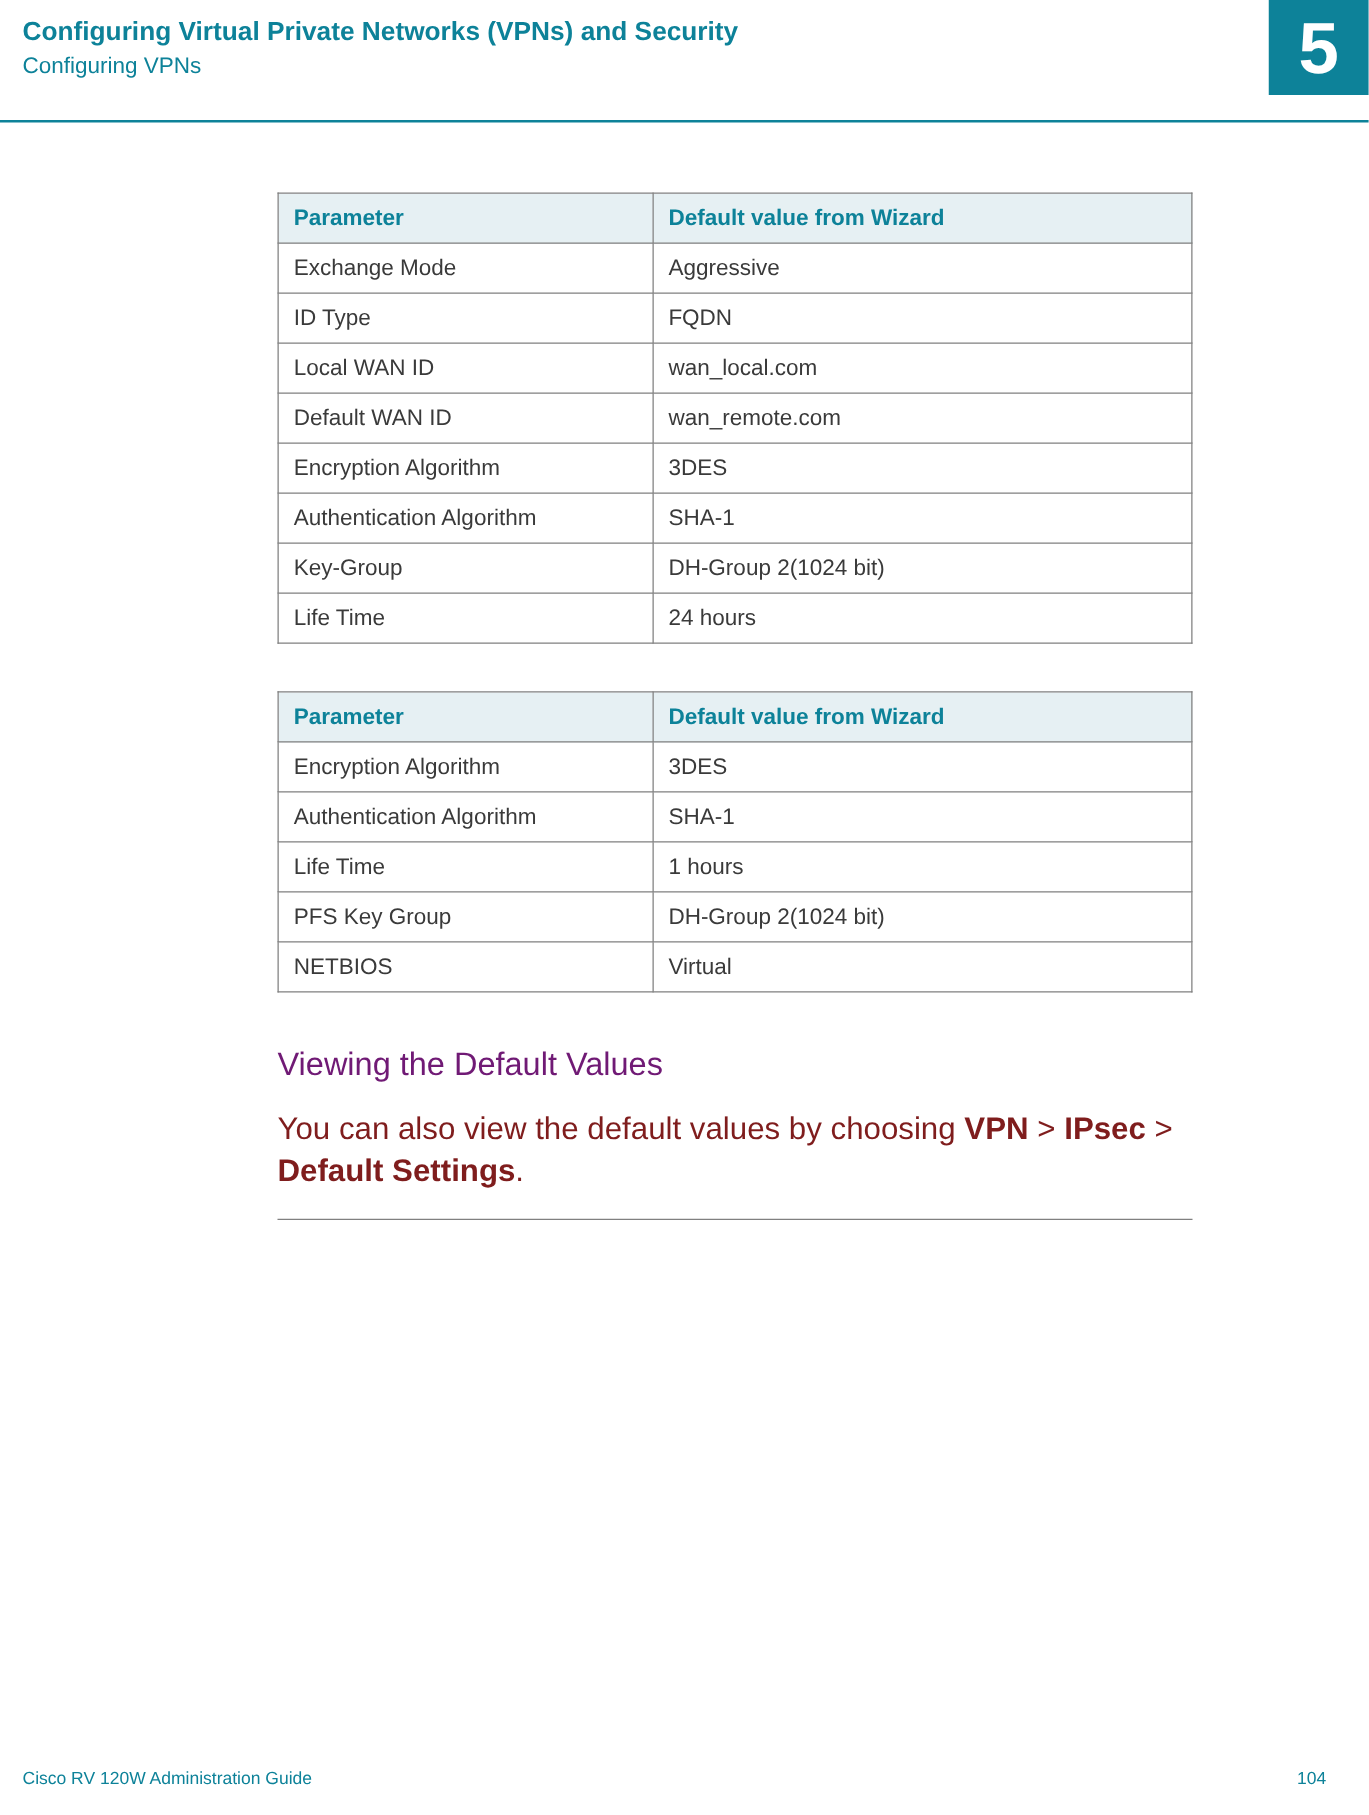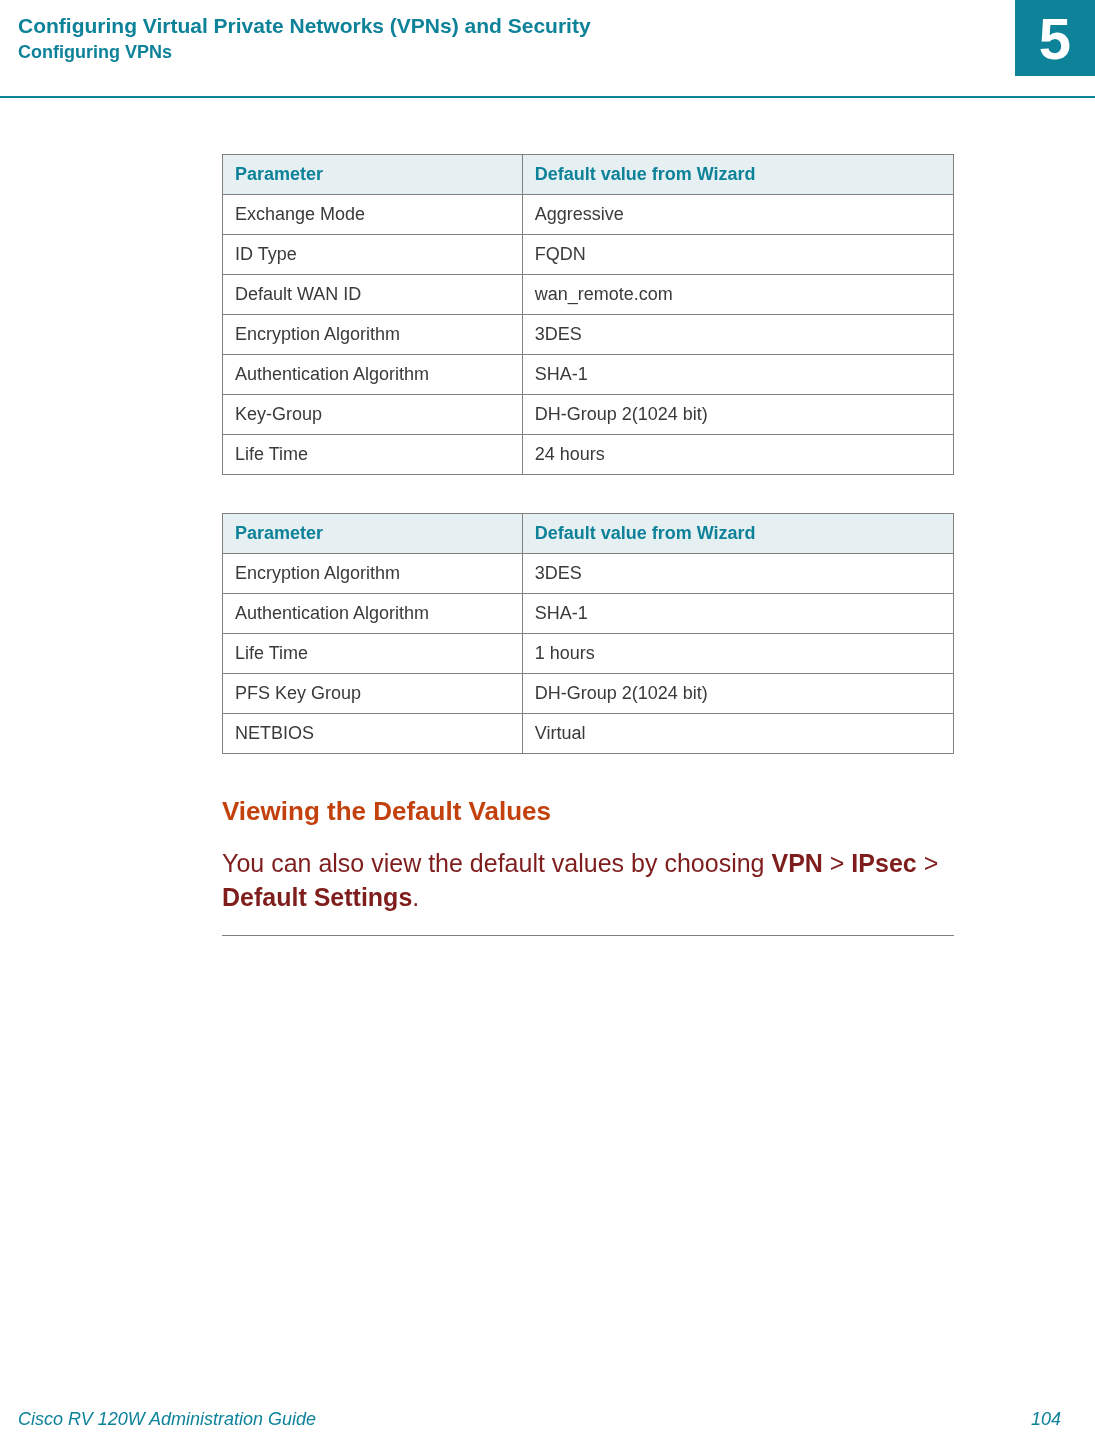--- a/index.html
+++ b/index.html
@@ -21,21 +21,21 @@
   .chapter-title {
     color: #0d8299;
     font-weight: bold;
     font-size: 21px;
     margin: 0;
   }
   .section-title {
     color: #0d8299;
     font-size: 18px;
     margin: 4px 0 0 0;
-    font-weight: bold;
+    font-weight: normal;
   }
   .chapter-number-box {
     position: absolute;
     right: 0;
     top: -24px;
     width: 80px;
     height: 100px;
     background: #0d8299;
     color: #fff;
     font-size: 58px;
@@ -79,23 +79,23 @@
   }
   .col-param { width: 41%; }
   .col-value { width: 59%; }
   p.body-text {
     font-size: 19px;
     color: #3a3a3a;
     margin: 0 0 38px 0;
     line-height: 1.35;
   }
   h2.heading2 {
-    color: #c2410c;
+    color: #701a75;
     font-size: 26px;
-    font-weight: bold;
+    font-weight: normal;
     margin: 42px 0 20px 0;
   }
   p.nav-text {
     font-size: 25px;
     color: #7f1d1d;
     margin: 0 0 20px 0;
     line-height: 1.35;
   }
   p.nav-text .bold { font-weight: bold; }
   hr.section-rule {
@@ -104,22 +104,21 @@
     margin: 18px 0 0 0;
   }
   .footer {
     position: absolute;
     bottom: 22px;
     left: 18px;
     right: 34px;
     display: flex;
     justify-content: space-between;
     color: #0d8299;
-    font-size: 18px;
-    font-style: italic;
+    font-size: 14px;
   }
 </style>
 </head>
 <body>
 
 <div class="page-header">
   <div class="chapter-title">Configuring Virtual Private Networks (VPNs) and Security</div>
   <div class="section-title">Configuring VPNs</div>
   <div class="chapter-number-box">5</div>
 </div>
@@ -141,20 +140,24 @@
     <tbody>
       <tr>
           <td>Exchange Mode</td>
           <td>Aggressive</td>
         </tr>
       <tr>
           <td>ID Type</td>
           <td>FQDN</td>
         </tr>
       <tr>
+          <td>Local WAN ID</td>
+          <td>wan_local.com</td>
+        </tr>
+      <tr>
           <td>Default WAN ID</td>
           <td>wan_remote.com</td>
         </tr>
       <tr>
           <td>Encryption Algorithm</td>
           <td>3DES</td>
         </tr>
       <tr>
           <td>Authentication Algorithm</td>
           <td>SHA-1</td>

